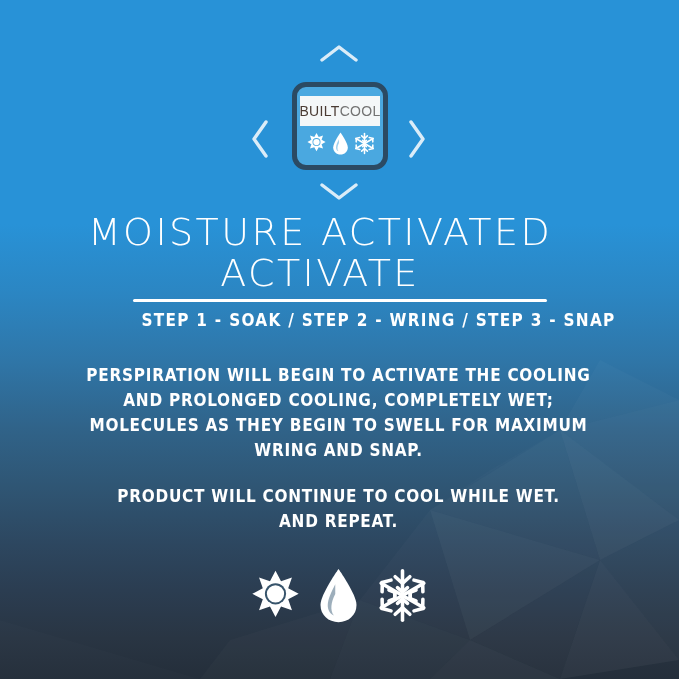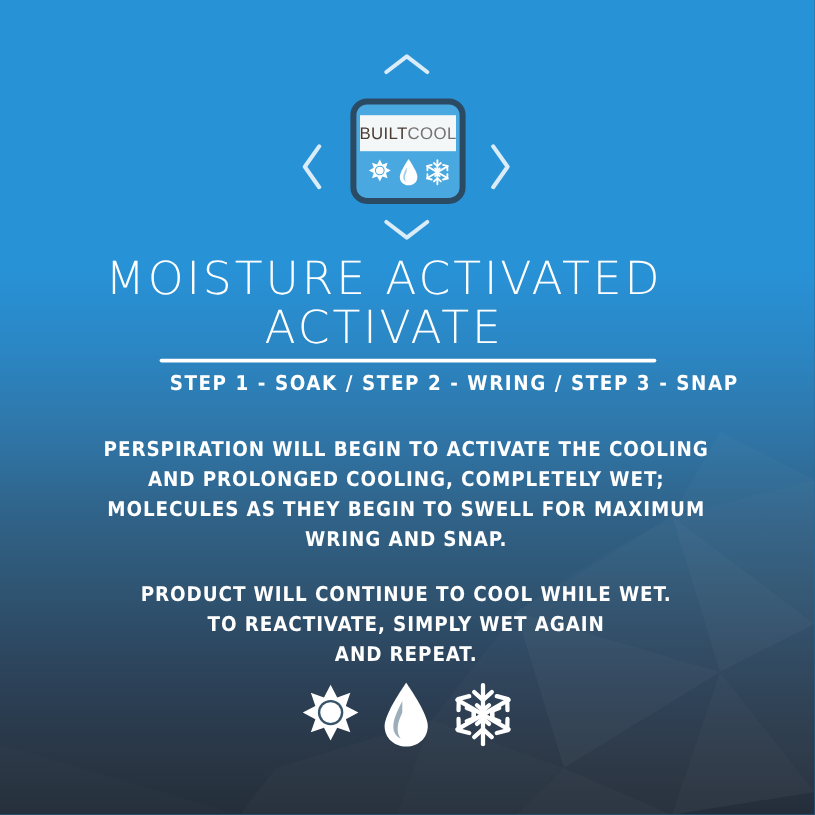--- a/index.html
+++ b/index.html
@@ -246,21 +246,20 @@
 
   <div class="para" id="para-1">
     <span class="ln">PERSPIRATION WILL BEGIN TO ACTIVATE THE COOLING</span>
     <span class="ln">AND PROLONGED COOLING, COMPLETELY WET;</span>
     <span class="ln">MOLECULES AS THEY BEGIN TO SWELL FOR MAXIMUM</span>
     <span class="ln">WRING AND SNAP.</span>
   </div>
 
   <div class="para" id="para-2">
     <span class="ln">PRODUCT WILL CONTINUE TO COOL WHILE WET.</span>
-    <span class="ln">TO REACTIVATE, SIMPLY WET AGAIN</span>
     <span class="ln">AND REPEAT.</span>
   </div>
 
   <div id="icon-row">
     <span>
       <svg width="53" height="53" viewBox="0 0 48 48" fill="#ffffff">
         <path d="M24 1.5 L29 11 L38.9 7.6 L35.5 17.5 L45 22.5 L35.5 27.5 L38.9 37.4 L29 34 L24 43.5 L19 34 L9.1 37.4 L12.5 27.5 L3 22.5 L12.5 17.5 L9.1 7.6 L19 11 Z"></path>
         <circle cx="24" cy="22.5" r="9.6" fill="#37546b"></circle>
         <circle cx="24" cy="22.5" r="7.8" fill="#ffffff"></circle>
       </svg>

